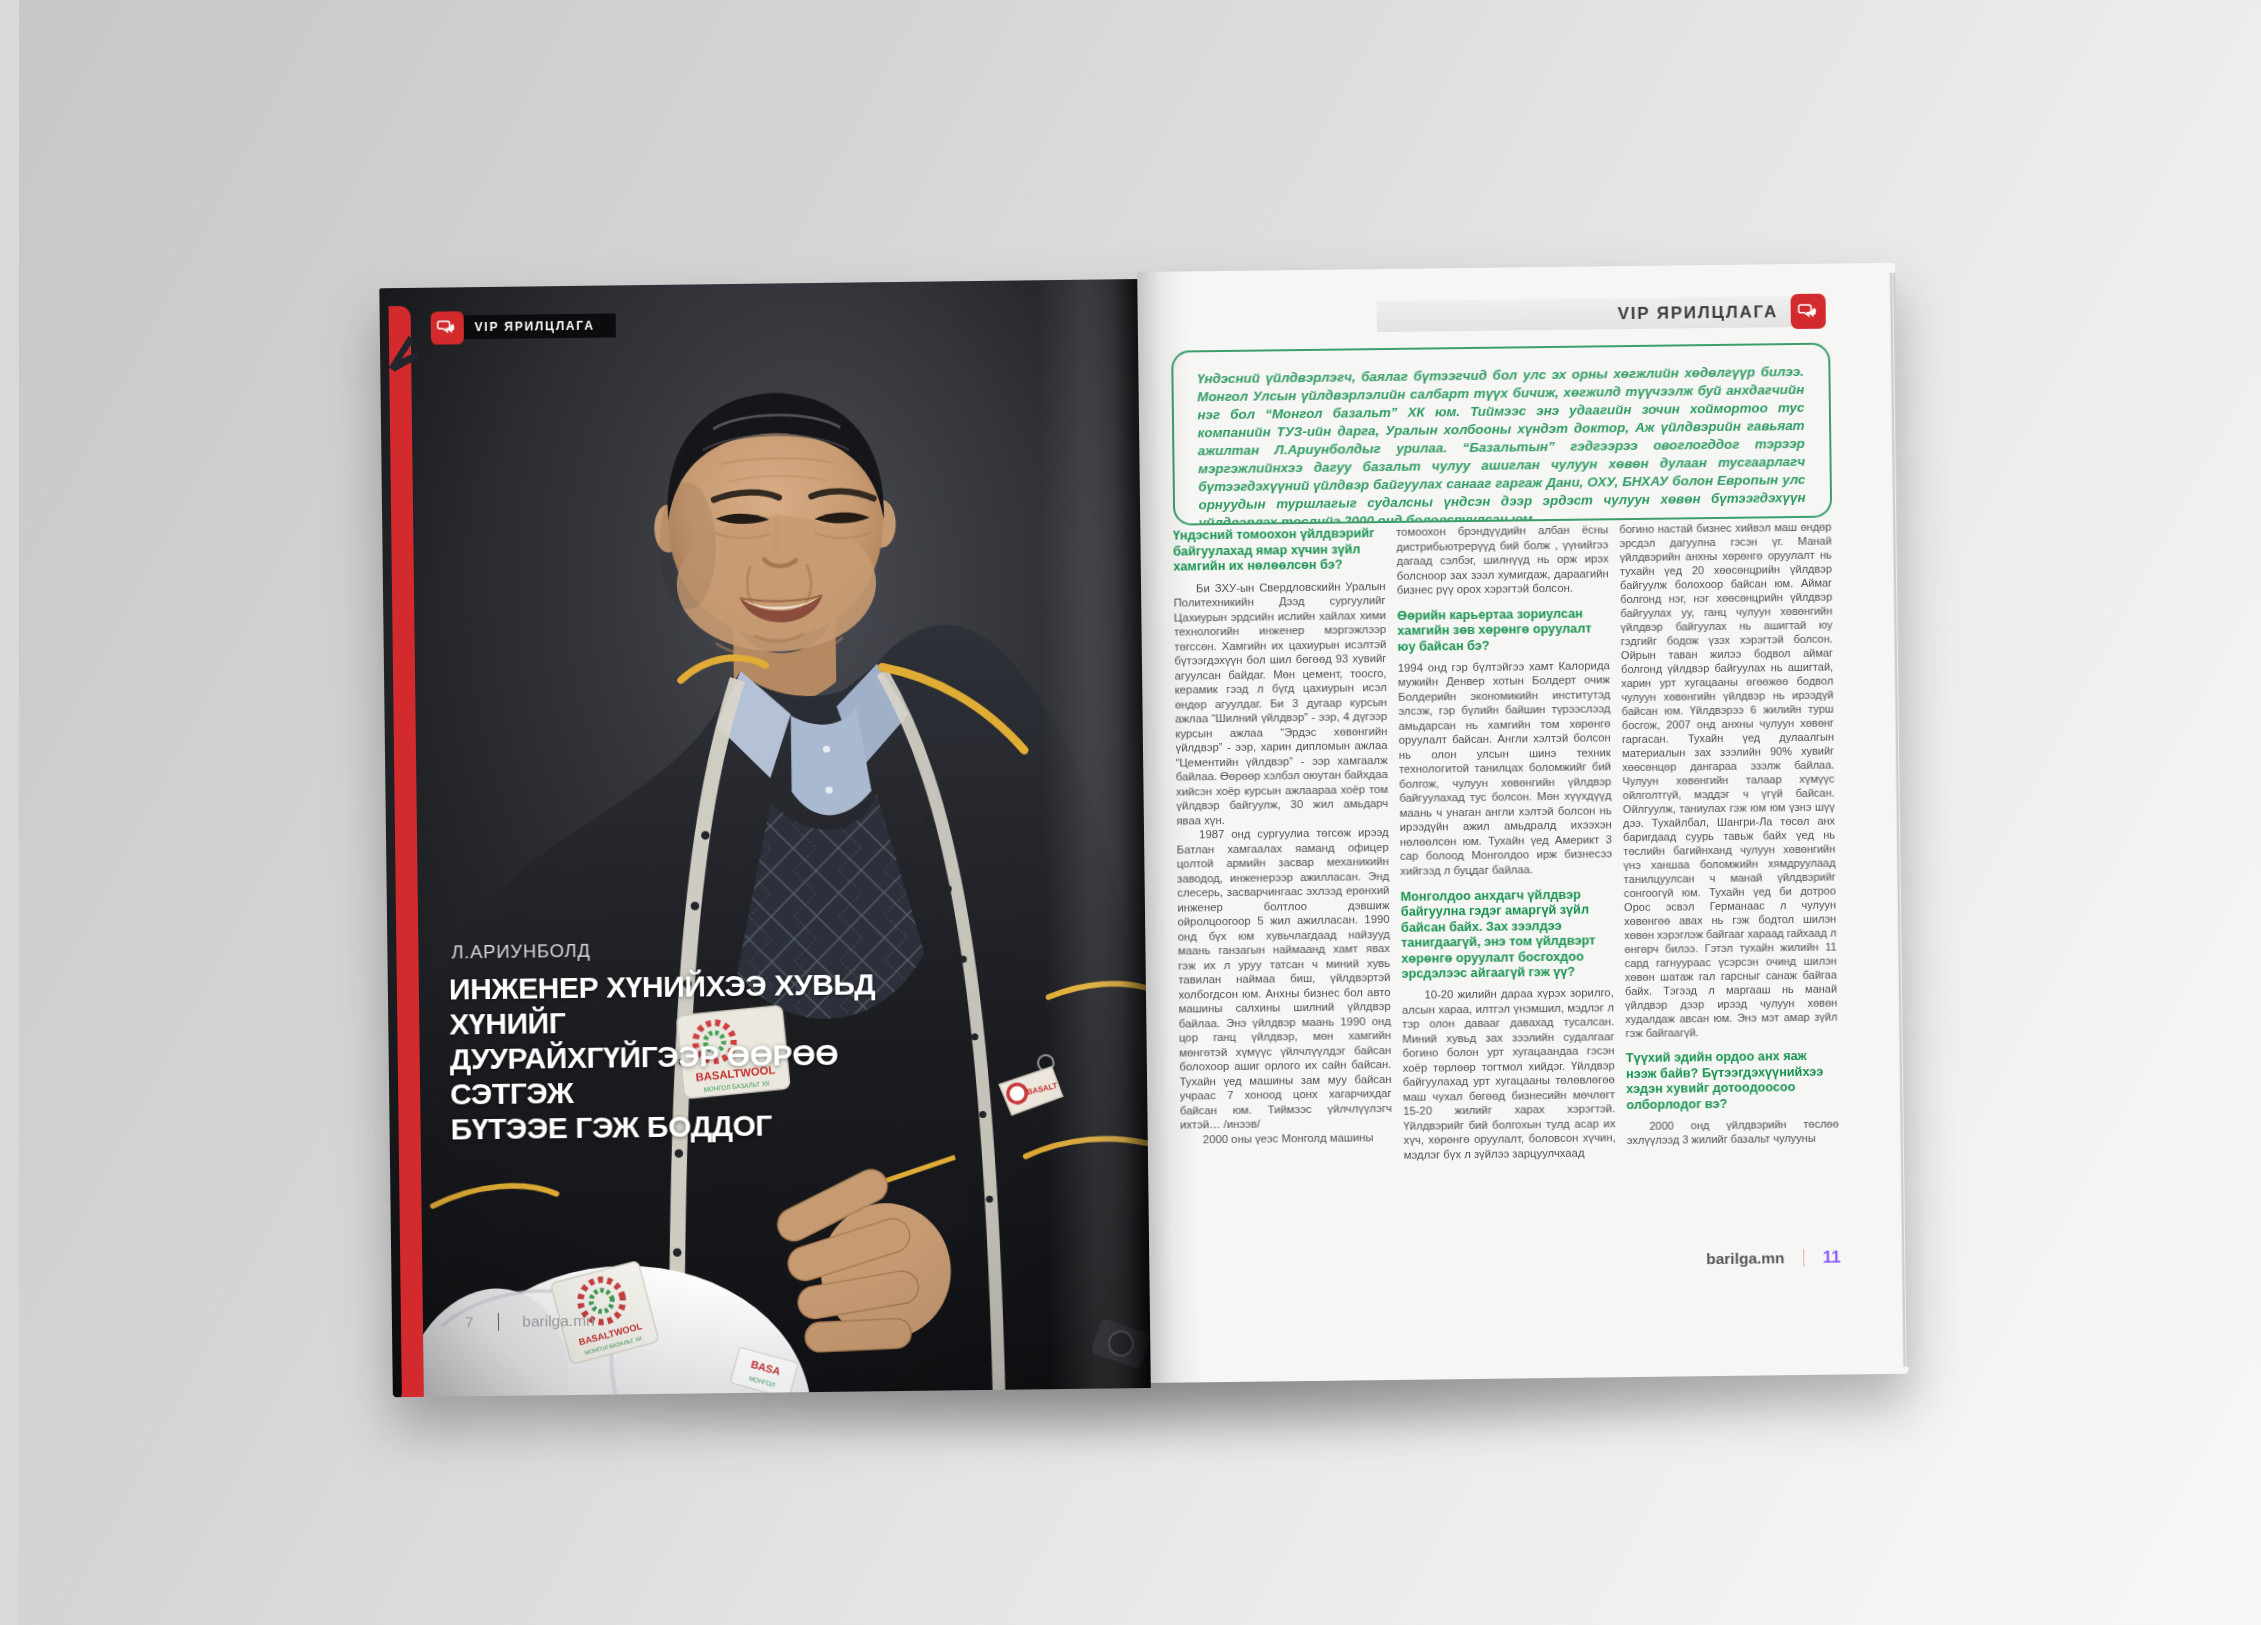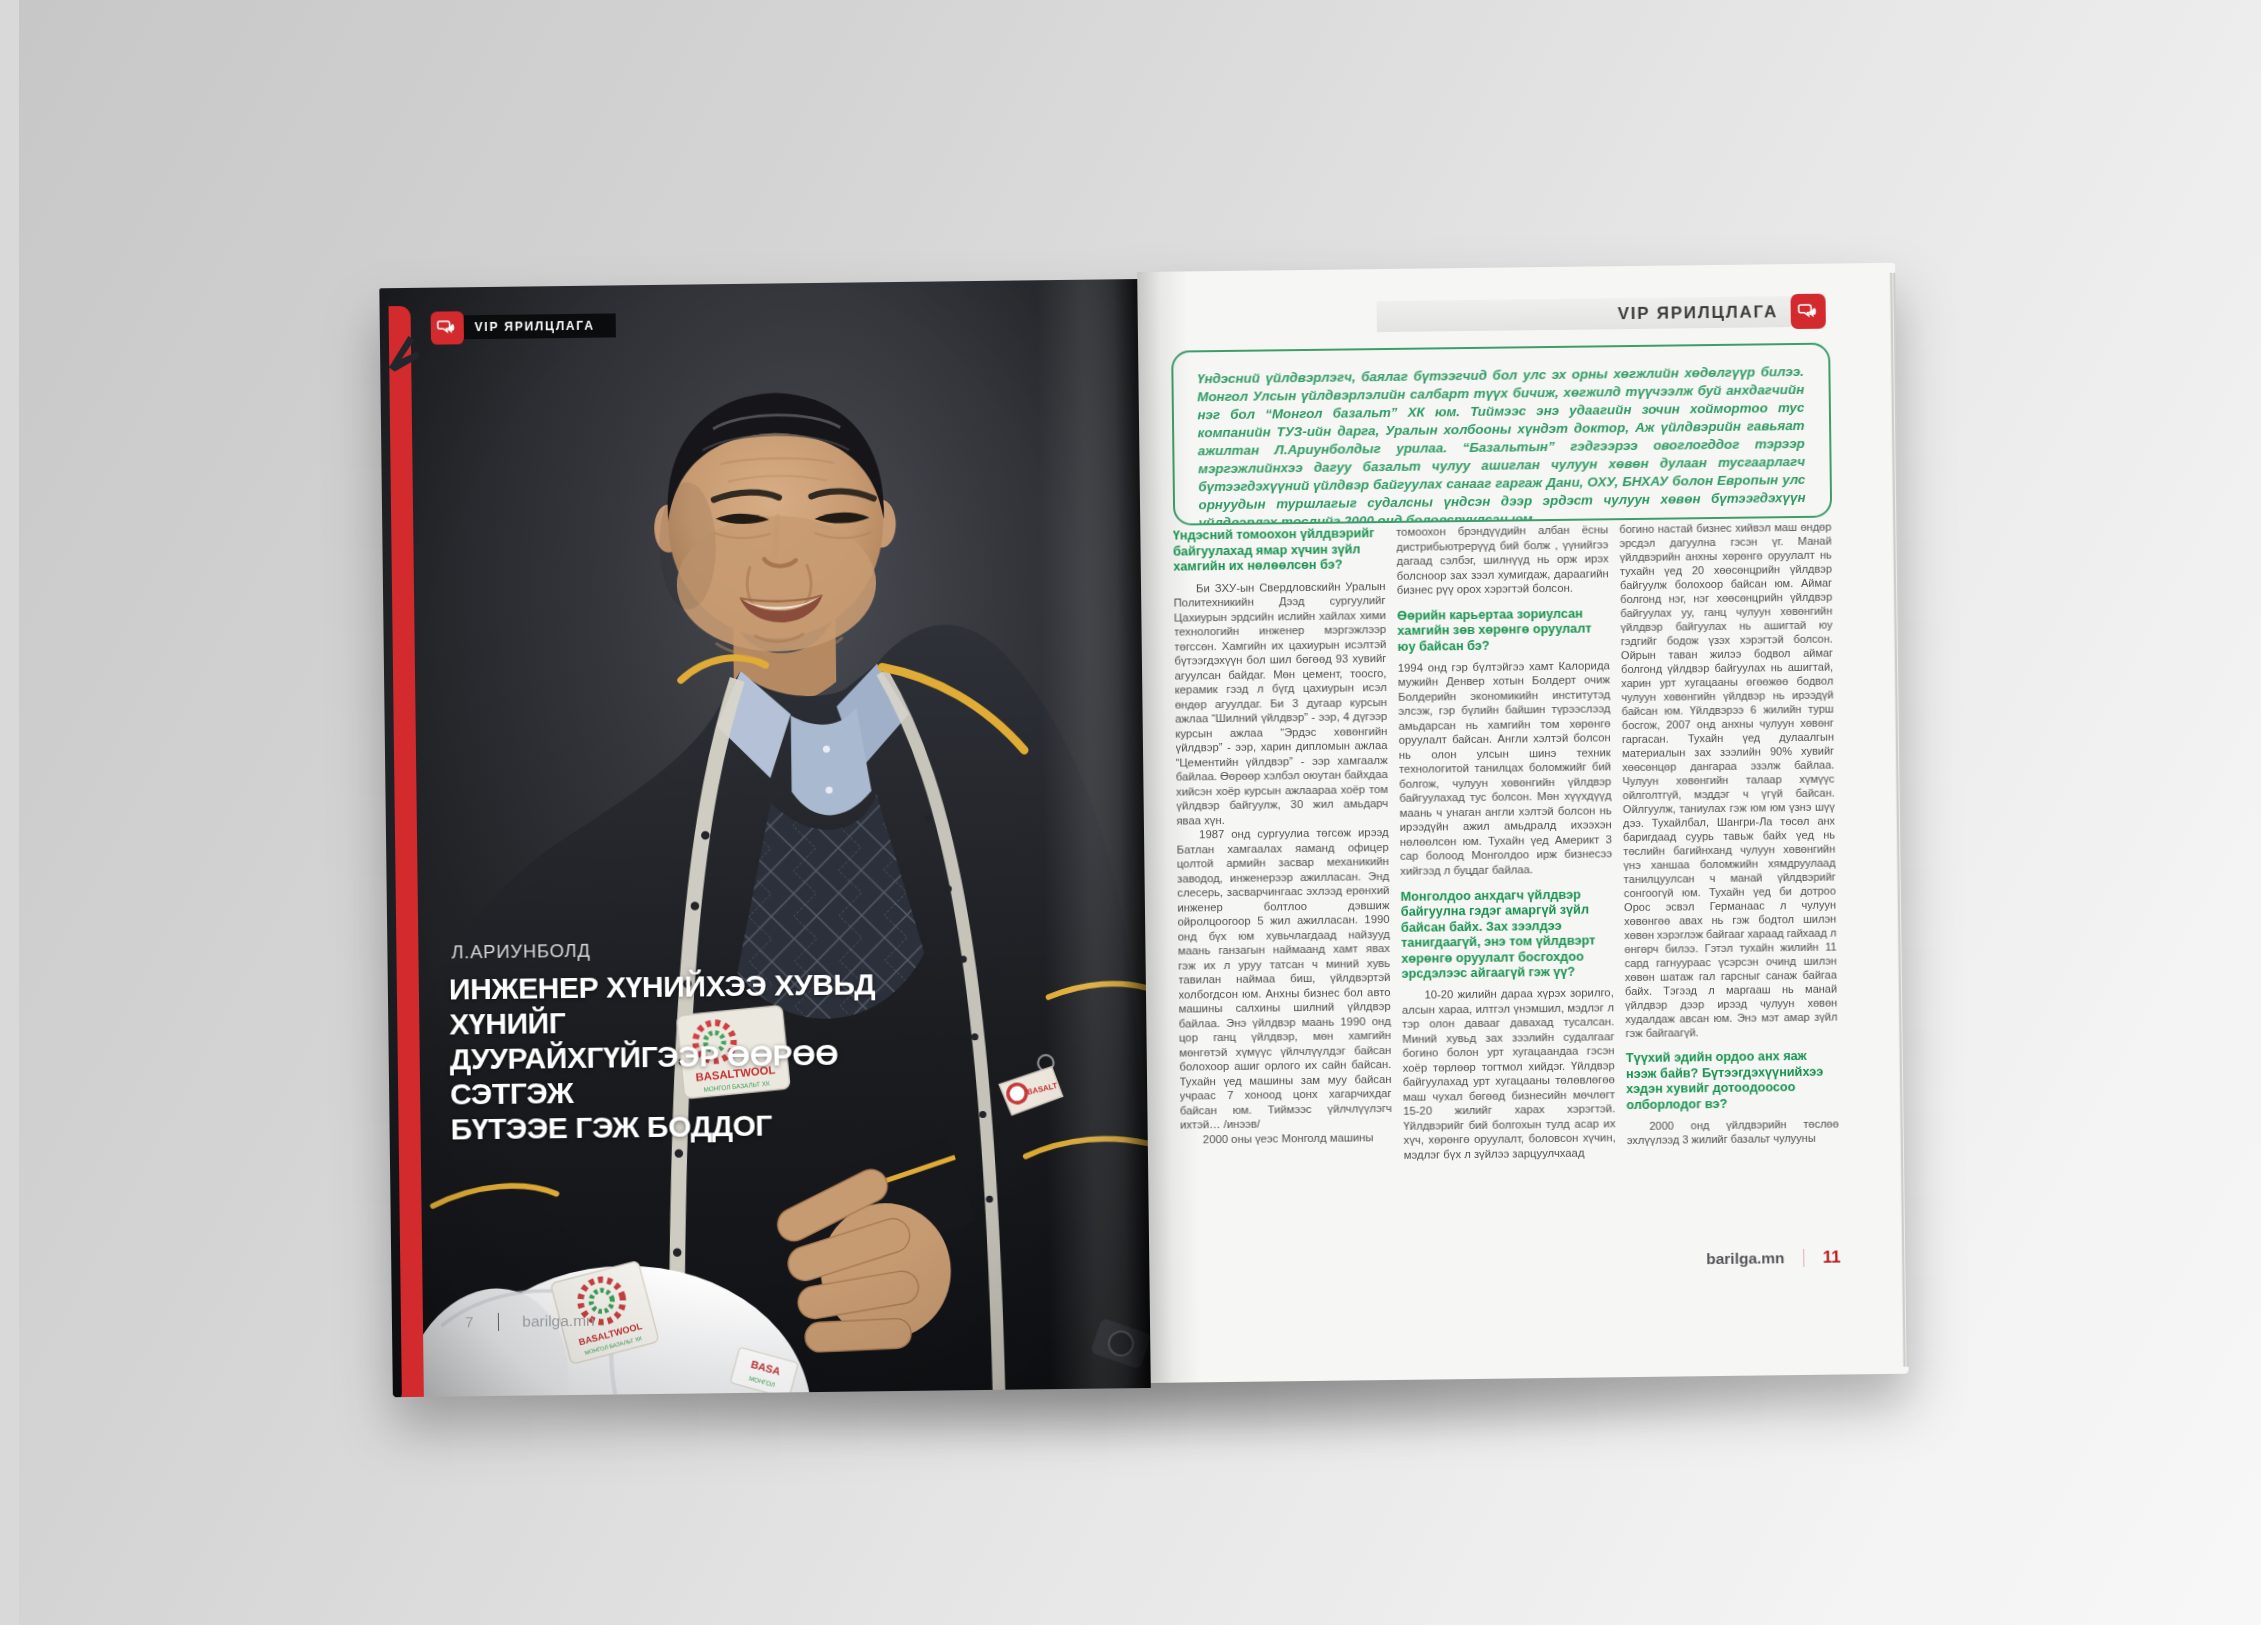--- a/index.html
+++ b/index.html
@@ -56,21 +56,21 @@
   .col{width:212px;overflow:hidden;color:#4f5052;font-size:11.3px;line-height:14.5px;text-align:justify;}
   .col.c3{font-size:11px;line-height:14px;}
   .col h3.q{color:#17934f;font-size:12.7px;line-height:15.5px;font-weight:bold;margin:11.3px 0 5.7px;text-align:left;}
   .col h3.q:first-child{margin-top:1.4px;}
   .col p.p{margin:0;}
   .col p.ind{text-indent:22.6px;}
   .footer-right{position:absolute;left:32.5px;top:984px;width:659px;display:flex;align-items:center;
     justify-content:flex-end;gap:18.4px;z-index:3;}
   .footer-right .site{color:#55565a;font-size:15.5px;font-weight:bold;}
   .footer-right .sep2{width:1.4px;height:18.4px;background:#e7aeb8;}
-  .footer-right .pnum{color:#b91c1c;font-size:17px;font-weight:bold;}
+  .footer-right .pnum{color:#8b5cf6;font-size:17px;font-weight:bold;}
 </style>
 </head>
 <body>
 
 <div class="scene">
   <div class="floor-shadow"></div>
   <div class="spread">
 
     <div class="page page-left">
       <svg class="portrait" width="758" height="1109" viewBox="0 0 1073 1570">

